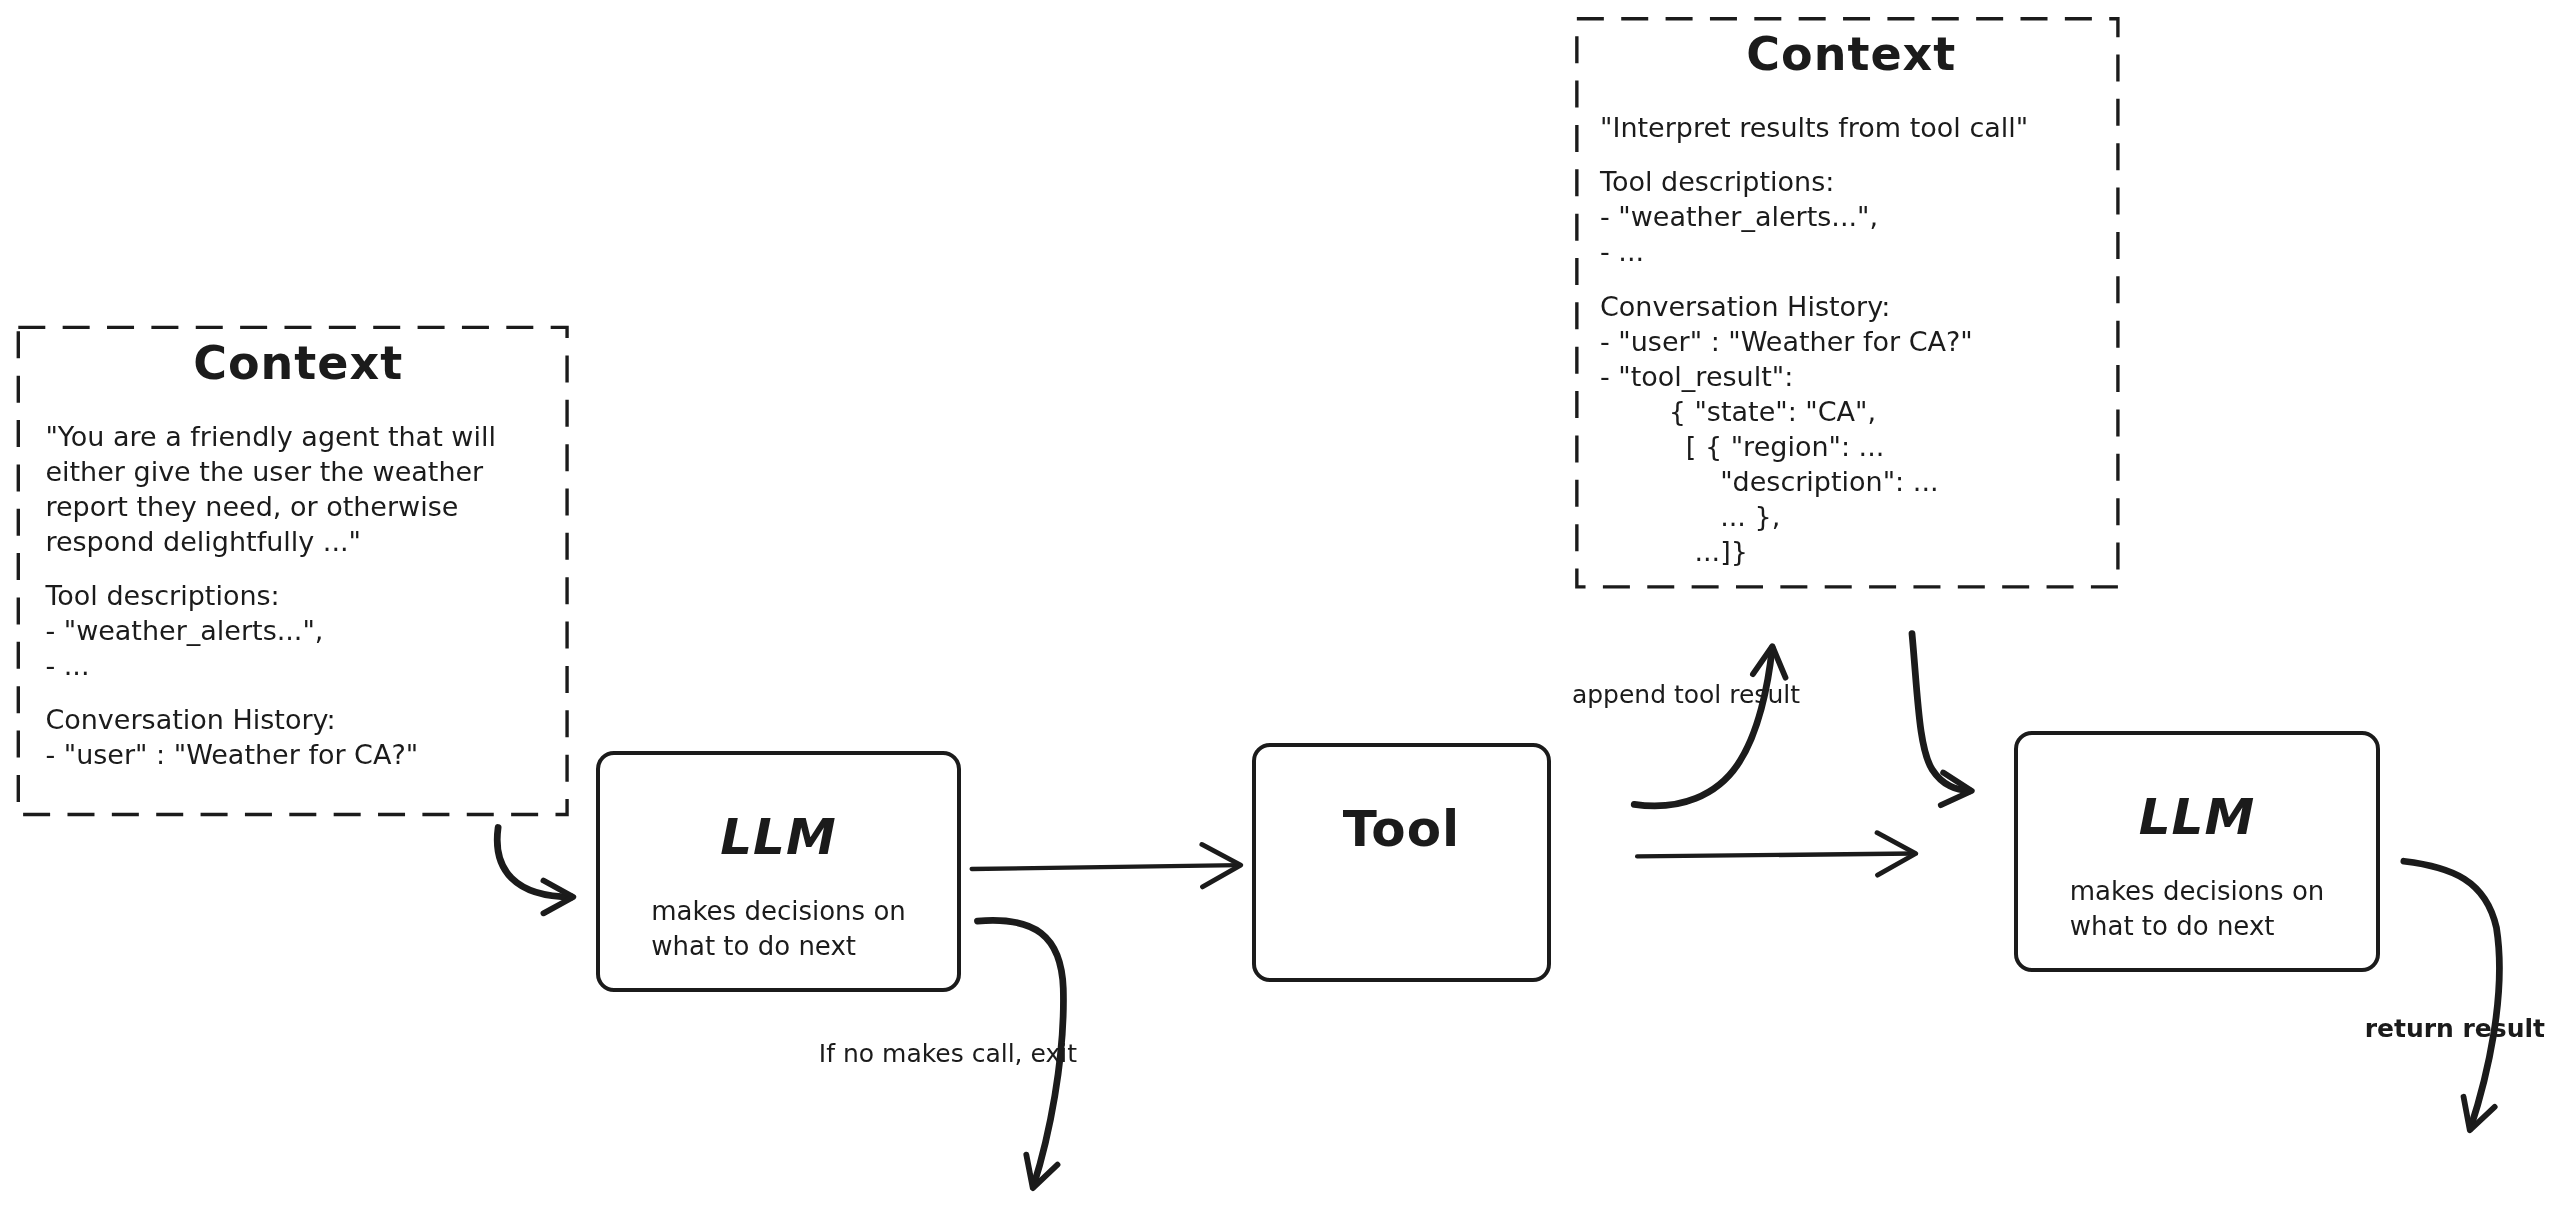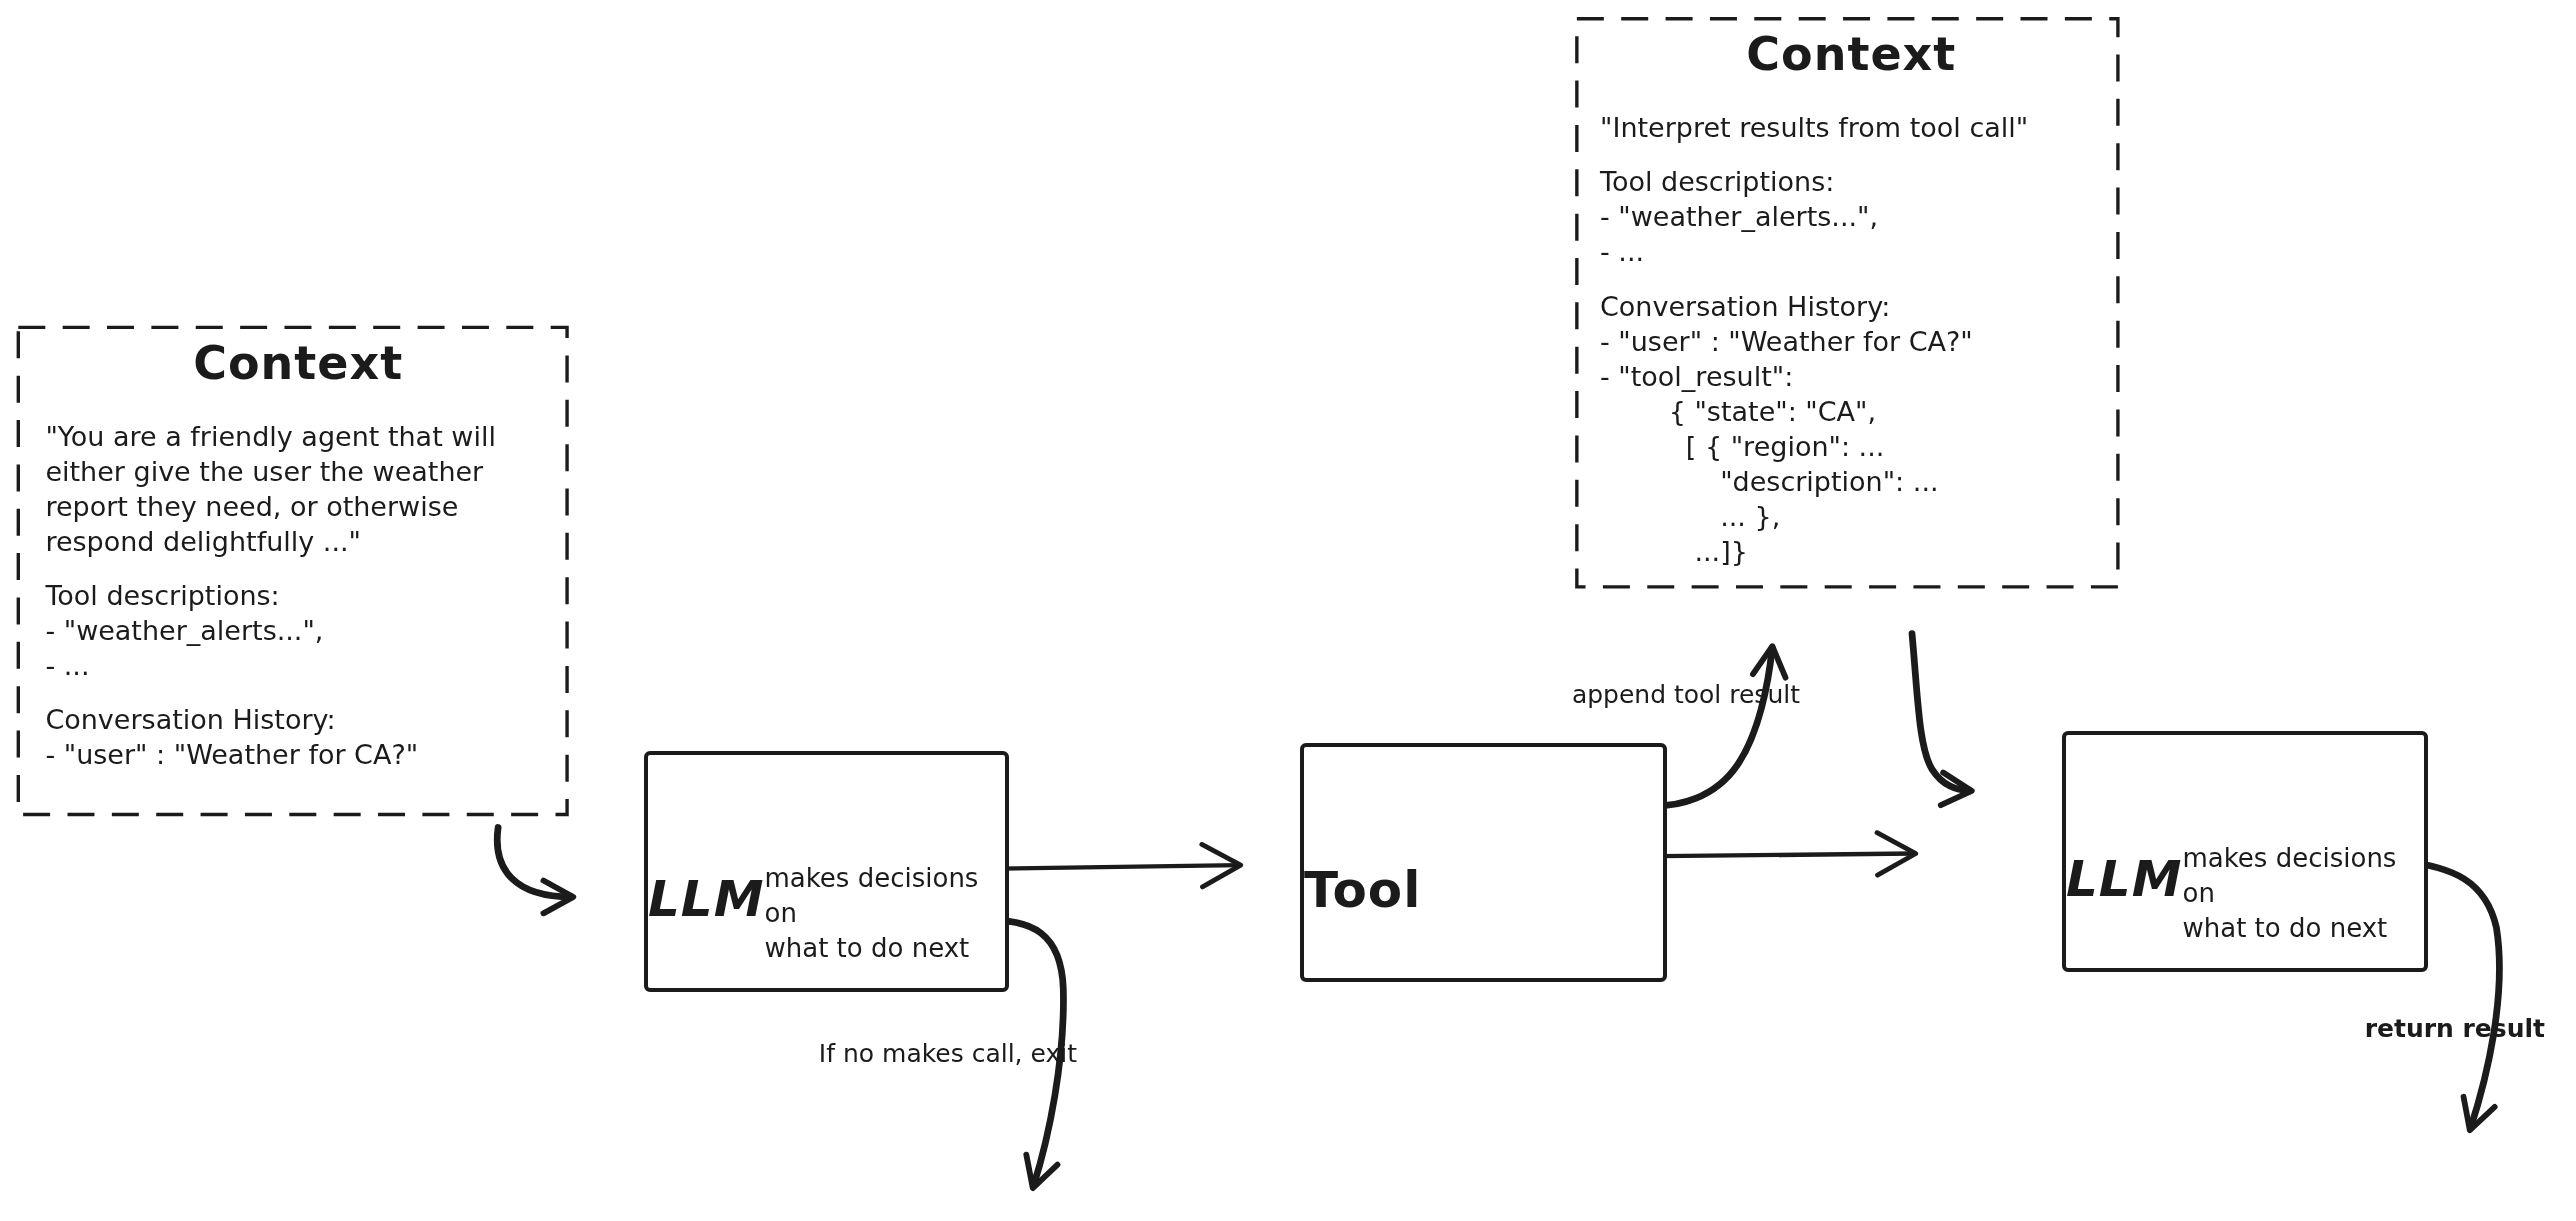--- a/index.html
+++ b/index.html
@@ -35,28 +35,27 @@
     text-align: center;
   }
   .ctx-body { margin-top: 29px; font-size: 27px; line-height: 35px; }
   .ctx-body p { margin: 0 0 19.3px 0; white-space: pre-wrap; }
 
   
   .node {
     position: absolute;
     box-sizing: border-box;
     border: 4.8px solid #1b1b1b;
-    border-radius: 6px;
+    border-radius: 18px;
     background: #ffffff;
-    display: flex; flex-direction: row; align-items: center;
+    display: flex; flex-direction: column; align-items: center;
     padding-top: 54px;
-    margin-left: 48px;
   }
   #node-llm1 { left: 596px;  top: 751px; width: 365px; height: 241px; }
-  #node-tool { left: 1252px; top: 743px; width: 367px; height: 239px; }
+  #node-tool { left: 1252px; top: 743px; width: 299px; height: 239px; }
   #node-llm2 { left: 2014px; top: 731px; width: 366px; height: 241px; }
   .node-title {
     margin: 0;
     font-size: 50px; line-height: 56px; font-weight: bold;
     letter-spacing: 1px;
   }
   .node--llm .node-title { font-style: italic; }
   .node-sub {
     margin: 29px 0 0 0;
     font-size: 26px; line-height: 35px;

